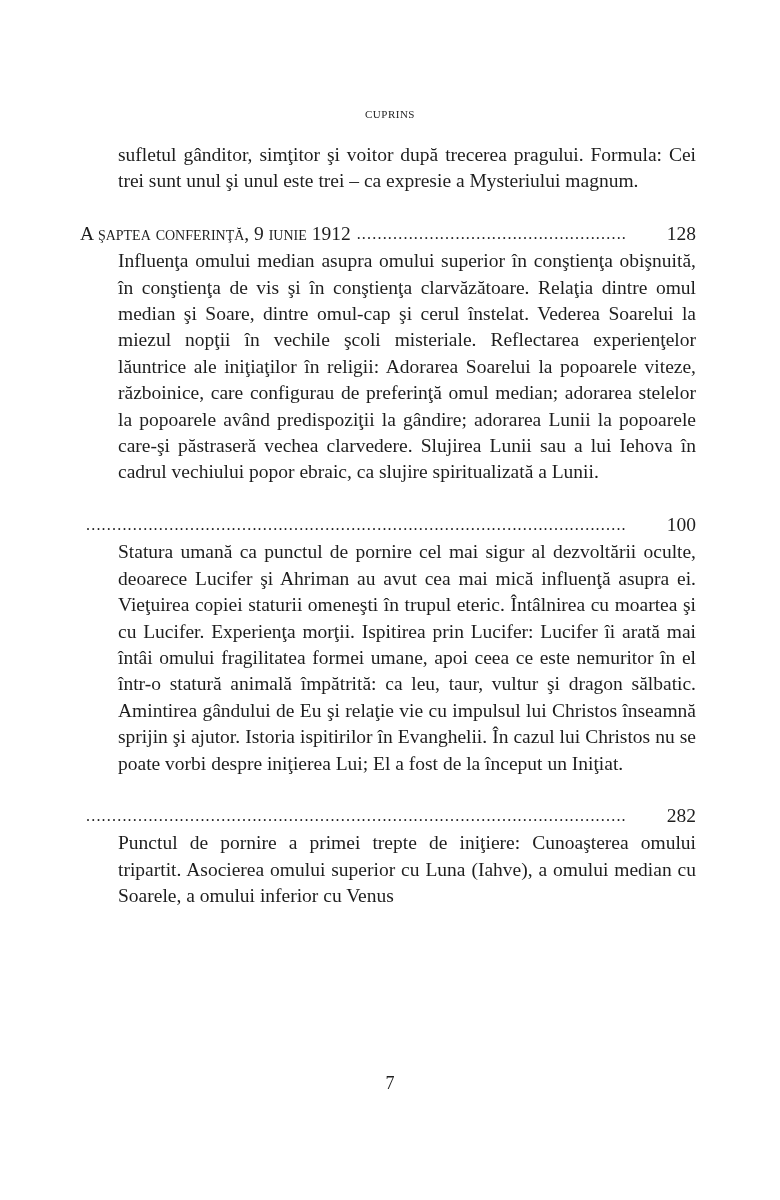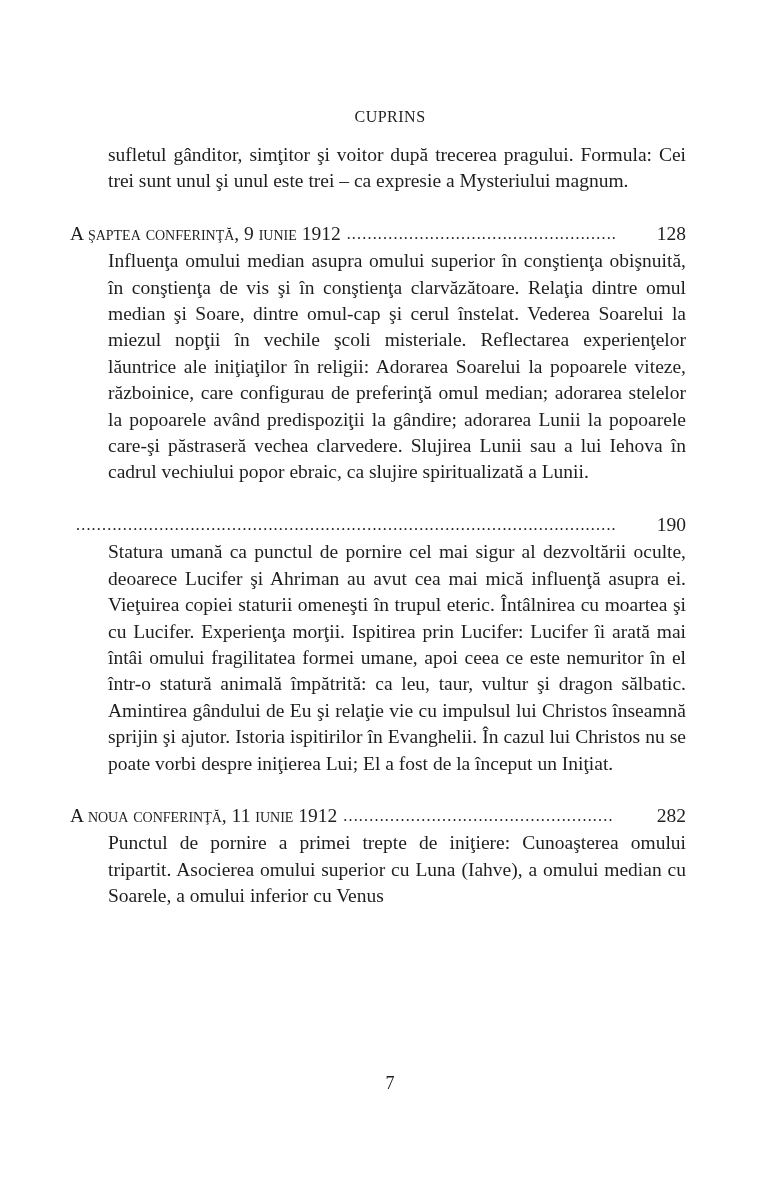--- a/index.html
+++ b/index.html
@@ -3,24 +3,24 @@
   <meta charset="utf-8">
   <style>
     html, body { margin: 0; padding: 0; background: #ffffff; }
     body {
       width: 780px; height: 1200px; position: relative; overflow: hidden;
       font-family: "Liberation Serif", "DejaVu Serif", serif;
       color: #1e1e1e;
     }
     .running-head {
       position: absolute; top: 108px; left: 0; width: 780px;
-      text-align: center; font-size: 16px; letter-spacing: 0.5px;
+      text-align: center; font-size: 11px; letter-spacing: 0.5px;
     }
     .page {
-      position: absolute; left: 70px; top: 142px; width: 616px;
+      position: absolute; left: 80px; top: 142px; width: 616px;
       font-size: 19.5px; line-height: 26.4px;
     }
     .para {
       margin: 0; padding-left: 38px; text-align: justify;
       text-align-last: left;
     }
     .entry { margin-top: 26px; }
     .entry-head {
       display: flex; align-items: flex-start; white-space: nowrap;
       font-size: 19.5px; line-height: 26.4px; margin-bottom: 1px;
@@ -52,28 +52,27 @@
       <span class="title">A şaptea conferinţă, 9 iunie 1912</span>
       <span class="leader"></span>
       <span class="pagenum">128</span>
     </div>
     <p class="para">Influenţa omului median asupra omului superior în conştienţa obişnuită, în conştienţa de vis şi în conştienţa clarvăzătoare. Relaţia dintre omul median şi Soare, dintre omul-cap şi cerul înstelat. Vederea Soarelui la miezul nopţii în vechile şcoli misteriale. Reflectarea experienţelor lăuntrice ale iniţiaţilor în religii: Adorarea Soarelui la popoarele viteze, războinice, care configurau de preferinţă omul median; adorarea stelelor la popoarele având predispoziţii la gândire; adorarea Lunii la popoarele care-şi păstraseră vechea clarvedere. Slujirea Lunii sau a lui Iehova în cadrul vechiului popor ebraic, ca slujire spiritualizată a Lunii.</p>
   </div>
 
   <div class="entry">
     <div class="entry-head">
       <span class="leader"></span>
-      <span class="pagenum">190</span>
+      <span class="pagenum">100</span>
     </div>
     <p class="para">Statura umană ca punctul de pornire cel mai sigur al dezvoltării oculte, deoarece Lucifer şi Ahriman au avut cea mai mică influenţă asupra ei. Vieţuirea copiei staturii omeneşti în trupul eteric. Întâlnirea cu moartea şi cu Lucifer. Experienţa morţii. Ispitirea prin Lucifer: Lucifer îi arată mai întâi omului fragilitatea formei umane, apoi ceea ce este nemuritor în el într-o statură animală împătrită: ca leu, taur, vultur şi dragon sălbatic. Amintirea gândului de Eu şi relaţie vie cu impulsul lui Christos înseamnă sprijin şi ajutor. Istoria ispitirilor în Evanghelii. În cazul lui Christos nu se poate vorbi despre iniţierea Lui; El a fost de la început un Iniţiat.</p>
   </div>
 
   <div class="entry">
     <div class="entry-head">
-      <span class="title">A noua conferinţă, 11 iunie 1912</span>
       <span class="leader"></span>
       <span class="pagenum">282</span>
     </div>
     <p class="para">Punctul de pornire a primei trepte de iniţiere: Cunoaşterea omului tripartit. Asocierea omului superior cu Luna (Iahve), a omului median cu Soarele, a omului inferior cu Venus</p>
   </div>
 </div>
 
 <div class="folio">7</div>
 
 </body></html>

